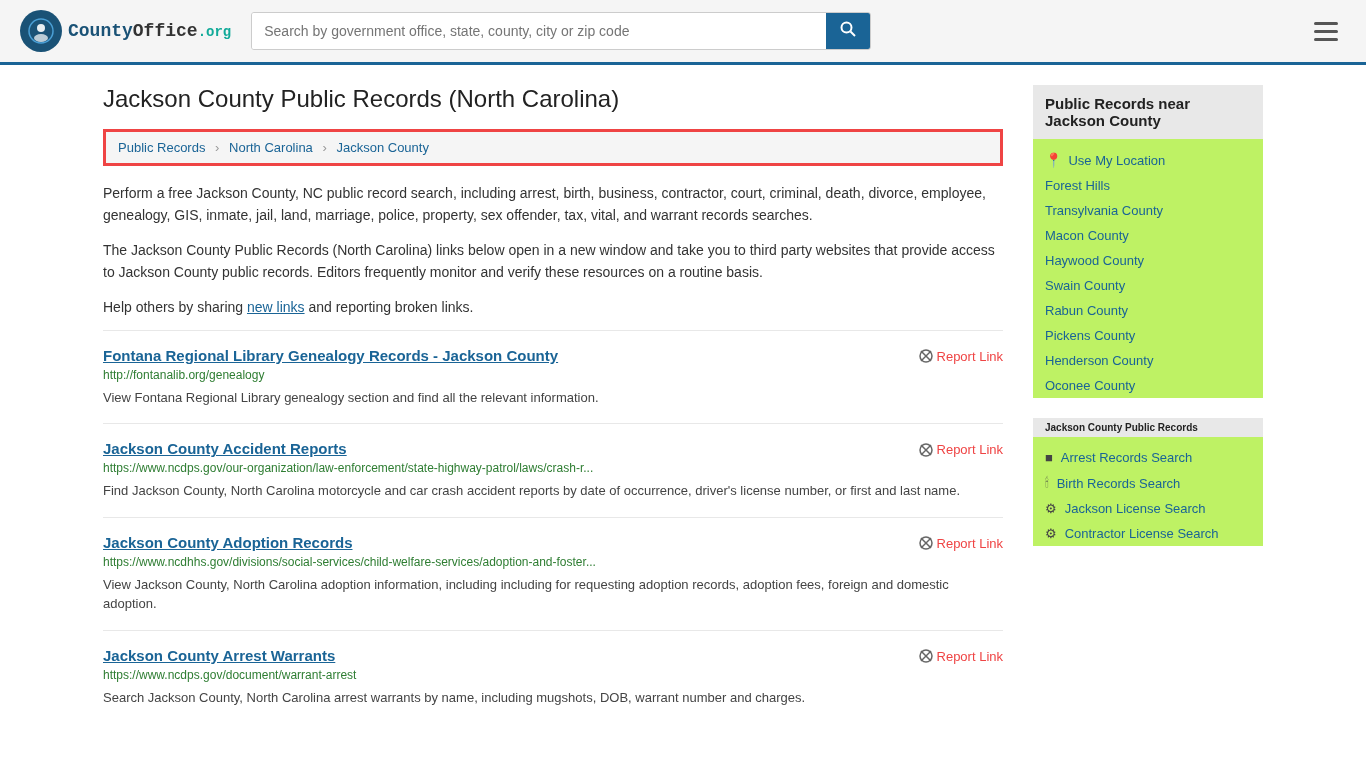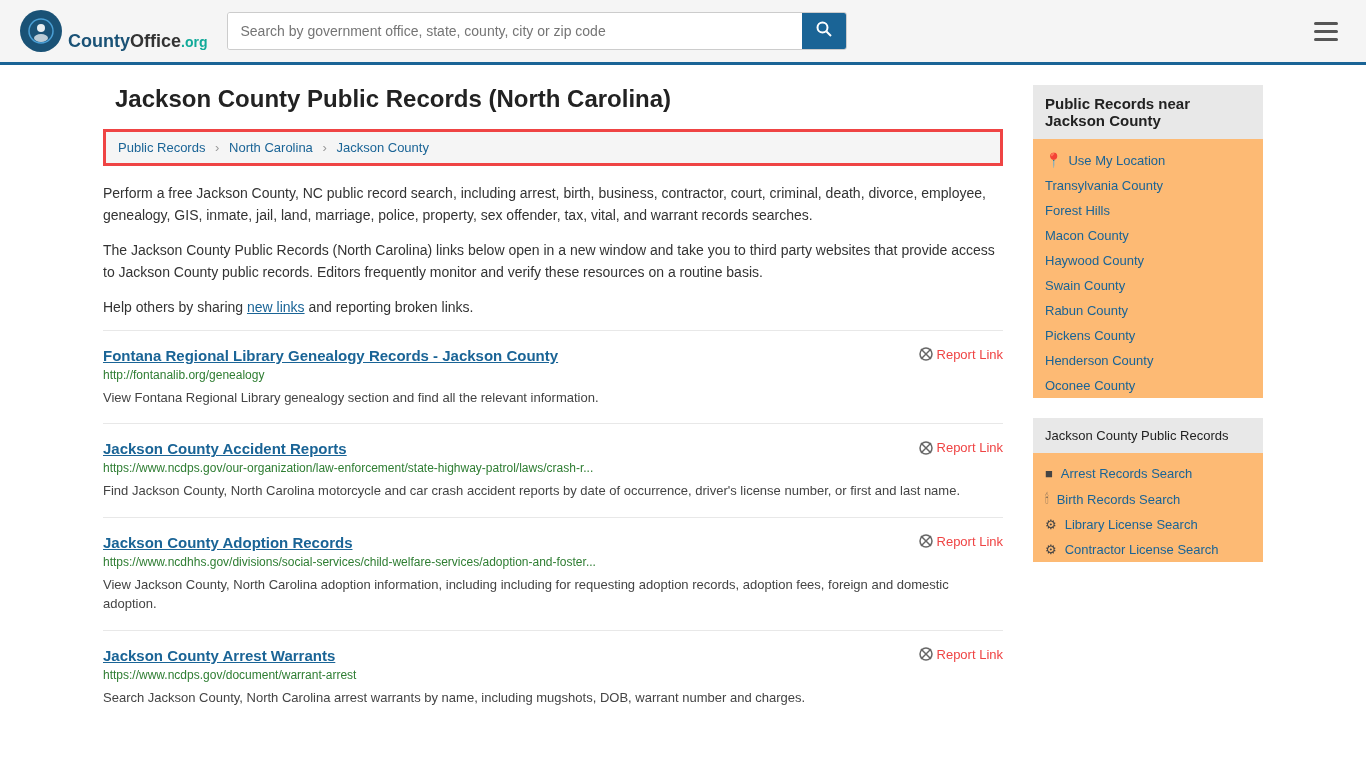--- a/index.html
+++ b/index.html
@@ -9,27 +9,28 @@
     .header {
       background: #f5f5f5;
       border-bottom: 3px solid #1a6496;
       padding: 10px 20px;
       display: flex;
       align-items: center;
       gap: 20px;
     }
     .logo-area {
       display: flex;
-      align-items: flex-end;
+      align-items: center;
       gap: 6px;
       text-decoration: none;
       color: #333;
       font-size: 18px;
       font-weight: bold;
       flex-shrink: 0;
+      font-family: Liberation Mono, monospace;
     }
     .logo-circle {
       width: 42px;
       height: 42px;
       border-radius: 50%;
       background: #1a5276;
       display: flex;
       align-items: center;
       justify-content: center;
       color: white;
@@ -81,24 +82,23 @@
       margin: 0 auto;
       padding: 20px 20px;
       gap: 30px;
     }
 
     
     .left-col { flex: 1; min-width: 0; }
 
     .page-title {
       font-size: 24px;
-      font-weight: bold;
+      font-weight: normal;
       color: #222;
       margin-bottom: 16px;
-      margin-left: 12px;
     }
 
     .breadcrumb {
       background: #f5f5f5;
       padding: 8px 12px;
       border: 3px solid #ef4444;
       font-size: 13px;
       color: #555;
       margin-bottom: 16px;
     }
@@ -113,21 +113,21 @@
     }
     .desc-text a { color: #1a6496; }
 
     
     .record-item {
       border-top: 1px solid #e8e8e8;
       padding: 16px 0;
     }
     .record-header {
       display: flex;
-      align-items: flex-start;
+      align-items: flex-end;
       justify-content: space-between;
       margin-bottom: 4px;
     }
     .record-title {
       font-size: 15px;
       font-weight: bold;
       color: #1a6496;
       text-decoration: underline;
       cursor: pointer;
     }
@@ -154,21 +154,21 @@
       line-height: 1.5;
     }
 
     
     .right-col {
       width: 230px;
       flex-shrink: 0;
     }
 
     .sidebar-section {
-      background: #fdba74;
+      background: #bef264;
       margin-bottom: 20px;
     }
     .sidebar-header {
       background: #e8e8e8;
       padding: 10px 12px;
       font-size: 15px;
       font-weight: bold;
       color: #222;
       margin-bottom: 8px;
     }
@@ -183,23 +183,23 @@
     .sidebar-item.location-item {
       display: flex;
       align-items: center;
       gap: 6px;
     }
     .location-dot { color: #555; font-size: 14px; }
 
     .sidebar-records-section { margin-top: 4px; }
     .sidebar-records-header {
       background: #e8e8e8;
-      padding: 10px 12px;
-      font-size: 13px;
-      font-weight: normal;
+      padding: 4px 12px;
+      font-size: 10px;
+      font-weight: bold;
       color: #222;
       margin-bottom: 8px;
     }
     .sidebar-record-item {
       display: flex;
       align-items: center;
       gap: 8px;
       padding: 5px 12px;
       font-size: 13px;
     }
@@ -335,24 +335,24 @@
 
     <div class="sidebar-section">
       <div class="sidebar-header">Public Records near Jackson County</div>
 
       <div class="sidebar-item location-item">
         <span class="location-dot">📍</span>
         <a href="#">Use My Location</a>
       </div>
 
       <div class="sidebar-item">
+        <a href="#">Forest Hills</a>
+      </div>
+      <div class="sidebar-item">
         <a href="#">Transylvania County</a>
-      </div>
-      <div class="sidebar-item">
-        <a href="#">Forest Hills</a>
       </div>
       <div class="sidebar-item">
         <a href="#">Macon County</a>
       </div>
       <div class="sidebar-item">
         <a href="#">Haywood County</a>
       </div>
       <div class="sidebar-item">
         <a href="#">Swain County</a>
       </div>
@@ -376,21 +376,21 @@
       <div class="sidebar-record-item">
         <span class="rec-icon">■</span>
         <a href="#">Arrest Records Search</a>
       </div>
       <div class="sidebar-record-item">
         <span class="rec-icon">🕯</span>
         <a href="#">Birth Records Search</a>
       </div>
       <div class="sidebar-record-item">
         <span class="rec-icon">⚙</span>
-        <a href="#">Library License Search</a>
+        <a href="#">Jackson License Search</a>
       </div>
       <div class="sidebar-record-item">
         <span class="rec-icon">⚙</span>
         <a href="#">Contractor License Search</a>
       </div>
     </div>
 
   </div>
 
 </div>

